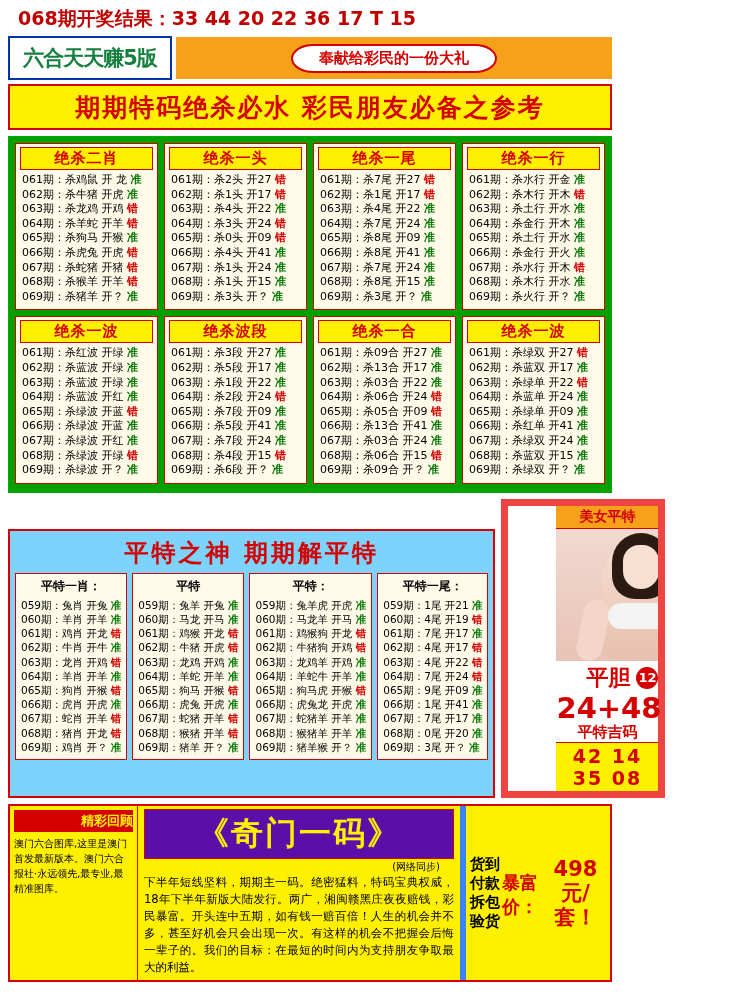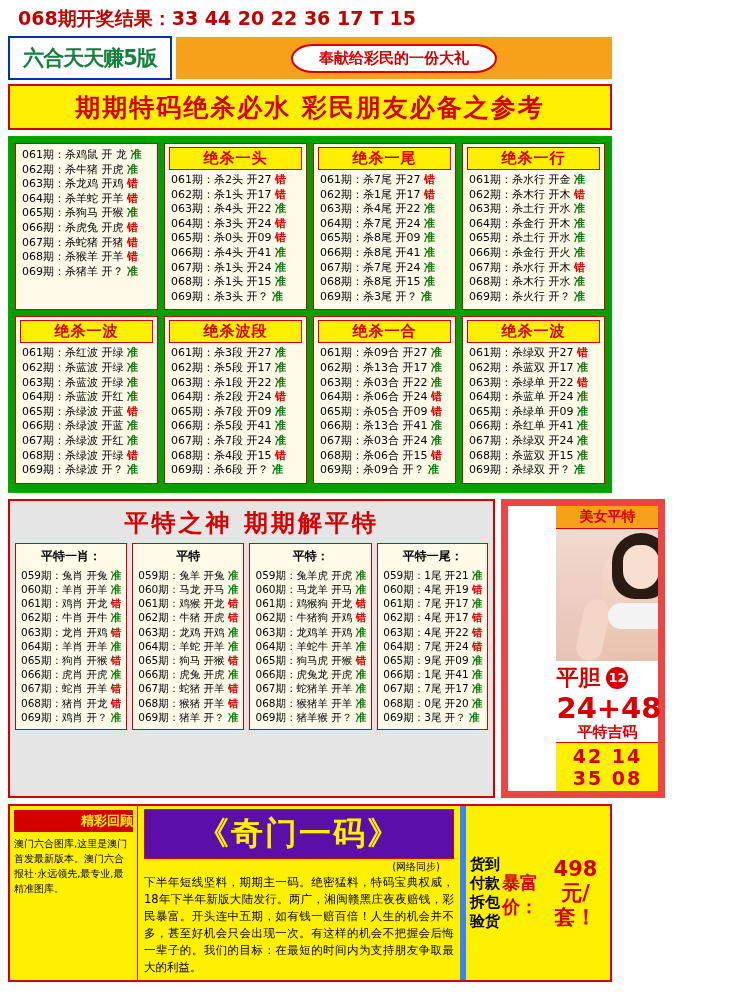--- a/index.html
+++ b/index.html
@@ -62,21 +62,21 @@
     font-size:11px;line-height:14.6px;white-space:nowrap;color:#000;
   }
   .line .issue{color:#000;}
   .line .body{color:#000;}
   .line .ok{color:#0b7a0b;font-weight:bold;}
   .line .bad{color:#d40000;font-weight:bold;}
 
   
   .midzone{display:flex;gap:6px;margin-top:6px;}
   .pt-left{
-    flex:1;background:#e5e5e5;border:2px solid #d40000;padding:4px 5px 6px 5px;box-sizing:border-box;
+    flex:1;background:#7dd3fc;border:2px solid #d40000;padding:4px 5px 6px 5px;box-sizing:border-box;margin-top:30px;
   }
   .pt-title{
     text-align:center;color:#d40000;font-size:24px;font-weight:bold;letter-spacing:3px;
     padding:2px 0 4px 0;white-space:nowrap;
   }
   .pt-cards{display:flex;gap:5px;}
   .pt-card{flex:1;background:#fffbe8;border:1px solid #d40000;padding:3px 3px 4px 3px;box-sizing:border-box;}
   .pt-card .hd{text-align:center;font-size:12px;font-weight:bold;color:#000;padding:1px 0 2px 0;}
   .pt-card .line{font-size:10.5px;line-height:14.2px;}
 
@@ -104,21 +104,21 @@
     position:absolute;left:67px;top:16px;width:36px;height:44px;border-radius:18px 18px 20px 20px;
     background:#f7dfd2;
   }
   .girl .top{
     position:absolute;left:52px;top:74px;width:66px;height:26px;border-radius:14px;background:#f3f3f3;
   }
   .girl .arm{
     position:absolute;left:24px;top:70px;width:26px;height:62px;border-radius:14px;
     background:#f3d6c8;transform:rotate(12deg);
   }
-  .pd-row{display:flex;align-items:center;justify-content:flex-start;gap:6px;padding:2px 0 0 0;}
+  .pd-row{display:flex;align-items:center;justify-content:flex-end;gap:6px;padding:2px 0 0 0;}
   .pd-label{color:#d40000;font-size:22px;font-weight:bold;}
   .pd-ball{
     width:22px;height:22px;border-radius:50%;background:#d40000;color:#fff;
     font-size:13px;font-weight:bold;display:flex;align-items:center;justify-content:center;
   }
   .pd-sum{text-align:center;color:#d40000;font-size:29px;font-weight:bold;line-height:1.05;}
   .pd-sub{text-align:center;color:#d40000;font-size:15px;font-weight:bold;}
   .pd-codes{
     background:#fff000;color:#d40000;font-size:19px;font-weight:bold;text-align:center;
     padding:2px 0;margin-top:auto;border-top:1px solid #d40000;letter-spacing:2px;
@@ -161,20 +161,21 @@
     </div>
   </div>
 
   <div class="bigbanner">
     <span>期期特码绝杀必水 彩民朋友必备之参考</span>
   </div>
 
   <div class="greenzone">
     <div class="cardrow">
       <div class="card">
+        <div class="card-title">绝杀二肖</div>
         <div class="card-lines">
             <div class="line"><span class="issue">061期：</span><span class="body">杀鸡鼠 开 龙 </span><span class="ok">准</span></div>
             <div class="line"><span class="issue">062期：</span><span class="body">杀牛猪 开虎 </span><span class="ok">准</span></div>
             <div class="line"><span class="issue">063期：</span><span class="body">杀龙鸡 开鸡 </span><span class="bad">错</span></div>
             <div class="line"><span class="issue">064期：</span><span class="body">杀羊蛇 开羊 </span><span class="bad">错</span></div>
             <div class="line"><span class="issue">065期：</span><span class="body">杀狗马 开猴 </span><span class="ok">准</span></div>
             <div class="line"><span class="issue">066期：</span><span class="body">杀虎兔 开虎 </span><span class="bad">错</span></div>
             <div class="line"><span class="issue">067期：</span><span class="body">杀蛇猪 开猪 </span><span class="bad">错</span></div>
             <div class="line"><span class="issue">068期：</span><span class="body">杀猴羊 开羊 </span><span class="bad">错</span></div>
             <div class="line"><span class="issue">069期：</span><span class="body">杀猪羊 开？ </span><span class="ok">准</span></div>

